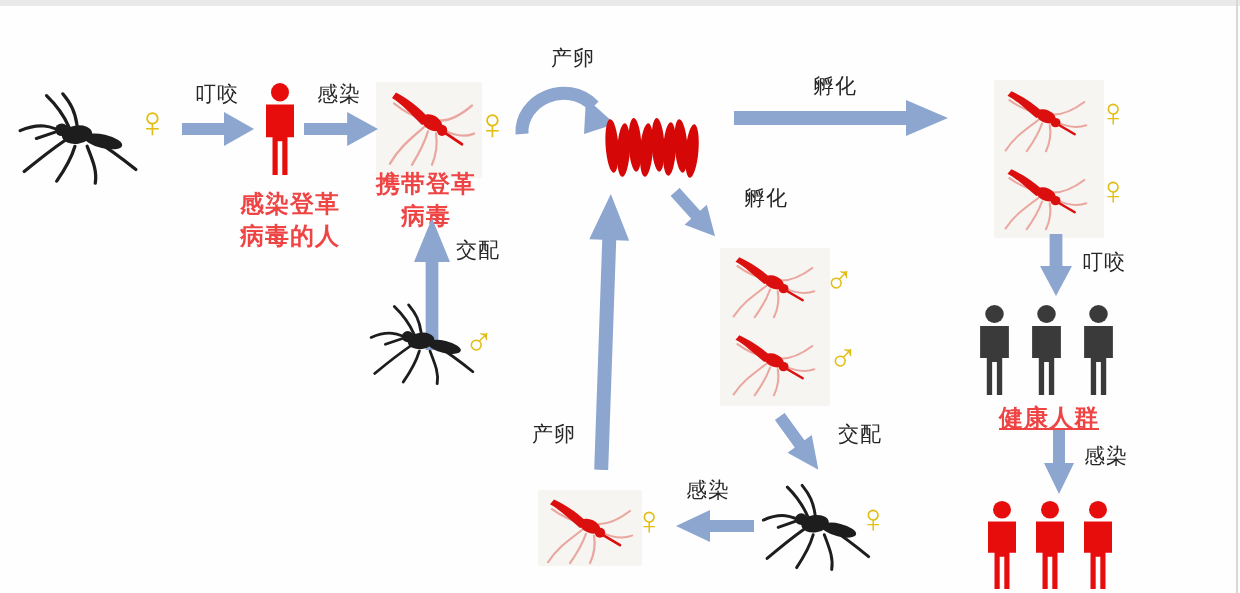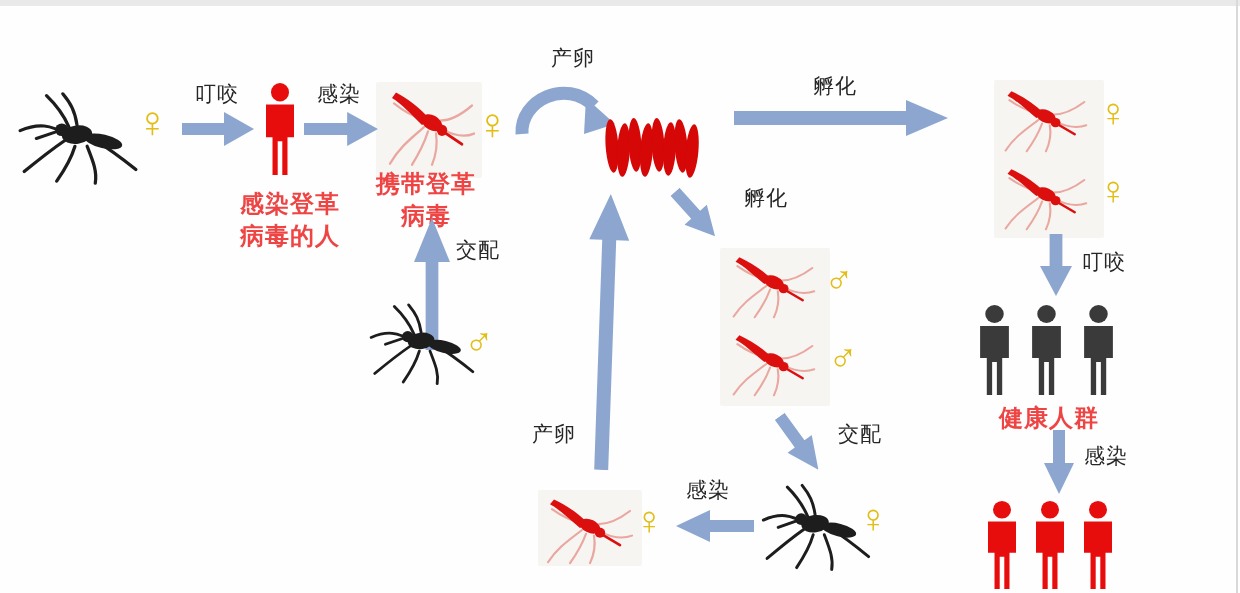--- a/index.html
+++ b/index.html
@@ -193,21 +193,21 @@
   <div class="abs" style="left:1028px;top:304px;width:37px;height:92px;color:#3a3a3a;">
     <svg class="fit">
         <use href="#sym-person"></use>
       </svg>
   </div>
   <div class="abs" style="left:1080px;top:304px;width:37px;height:92px;color:#3a3a3a;">
     <svg class="fit">
         <use href="#sym-person"></use>
       </svg>
   </div>
-  <div class="abs cap" style="left:994px;top:402px;width:110px;">健康人群</div>
+  <div class="abs cap" style="left:994px;top:402px;width:110px;text-decoration:underline;">健康人群</div>
 
   <div class="abs arrow" style="left:1044px;top:430px;width:30px;height:64px;">
     <svg class="fit">
         <use href="#sym-arrow-down"></use>
       </svg>
   </div>
   <div class="abs lbl" style="left:1084px;top:442px;">感染</div>
 
   <div class="abs" style="left:984px;top:500px;width:36px;height:90px;color:#e70d0d;">
     <svg class="fit">

